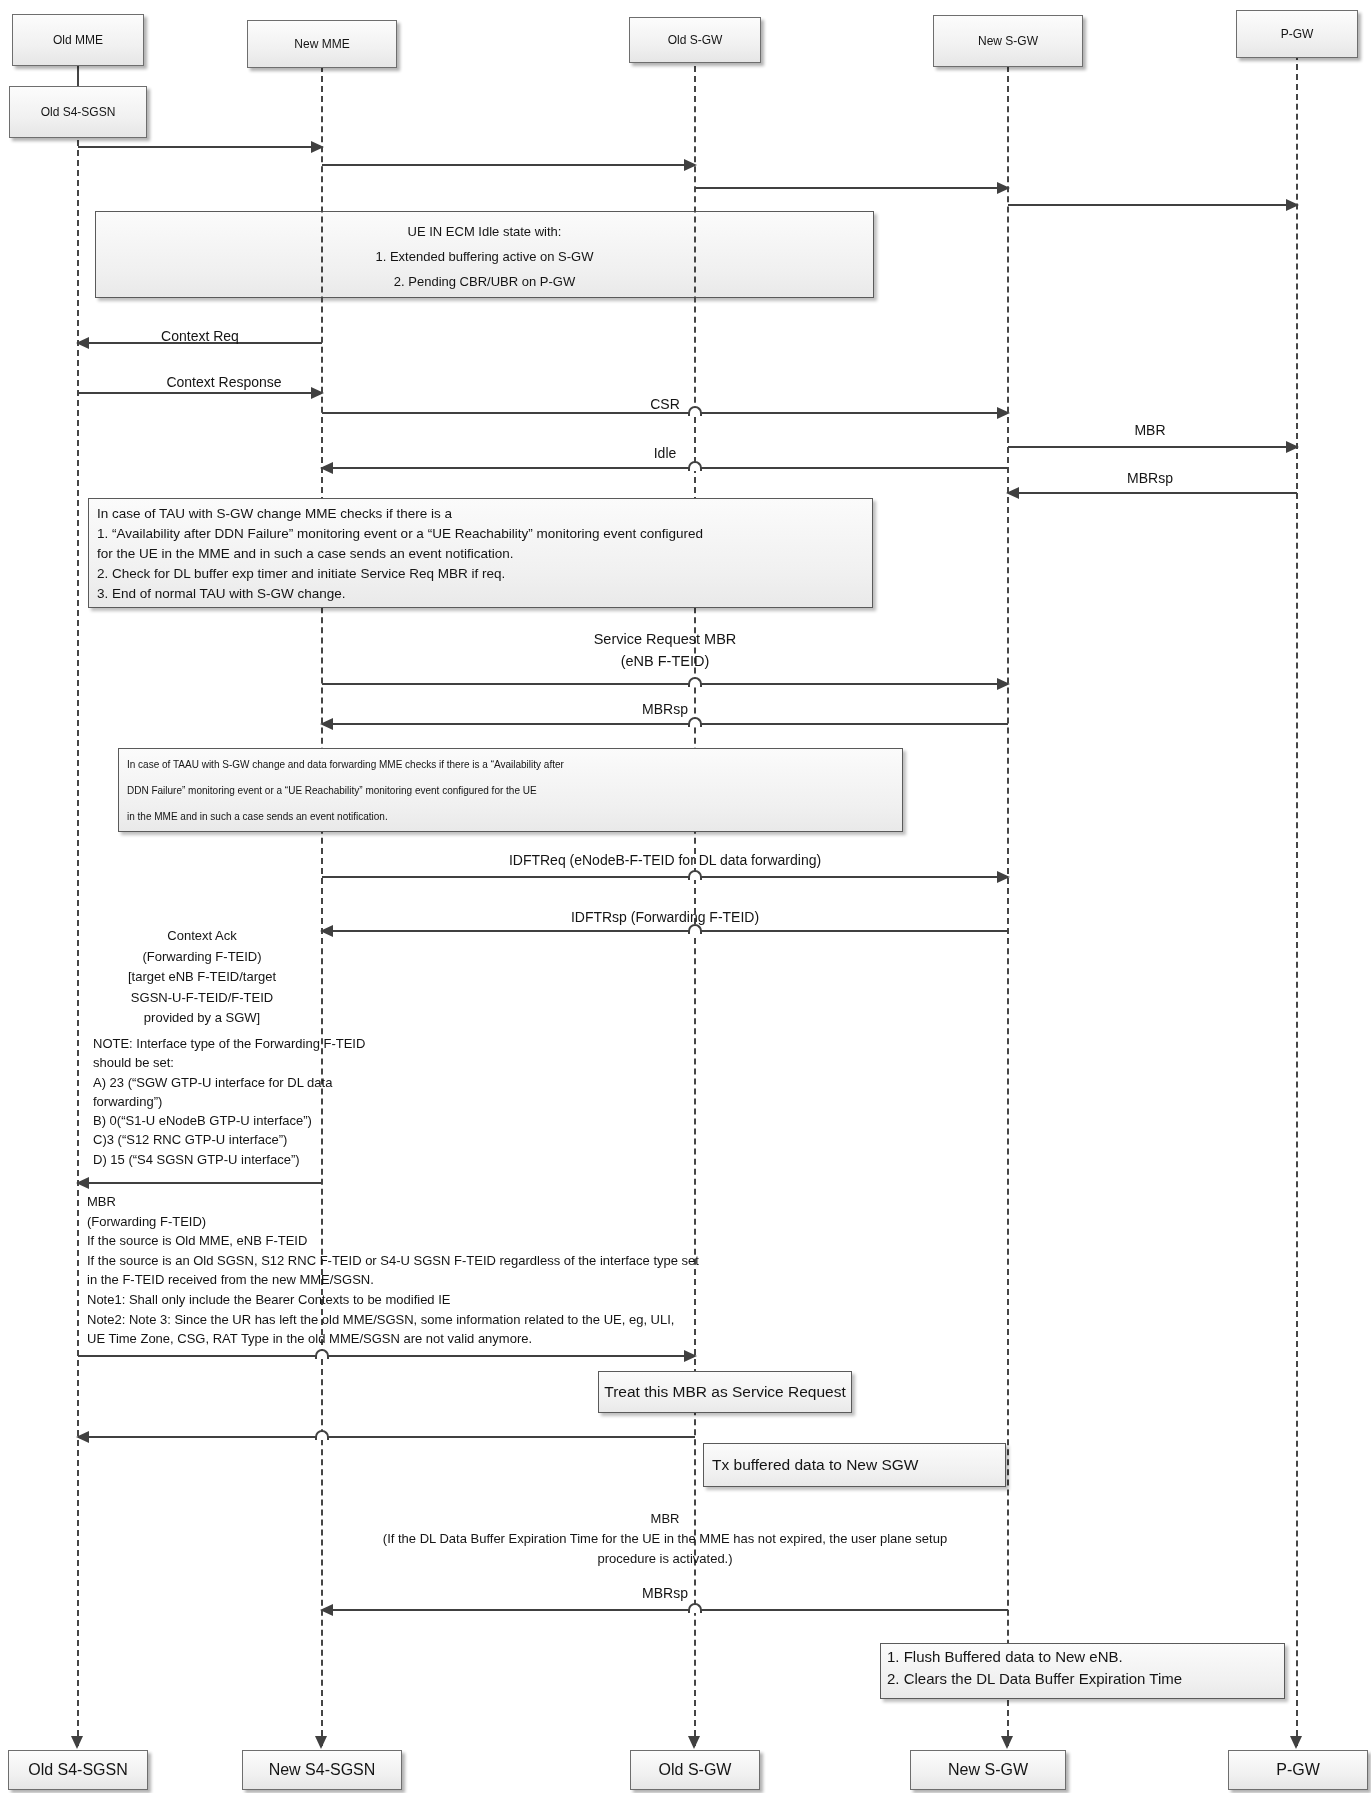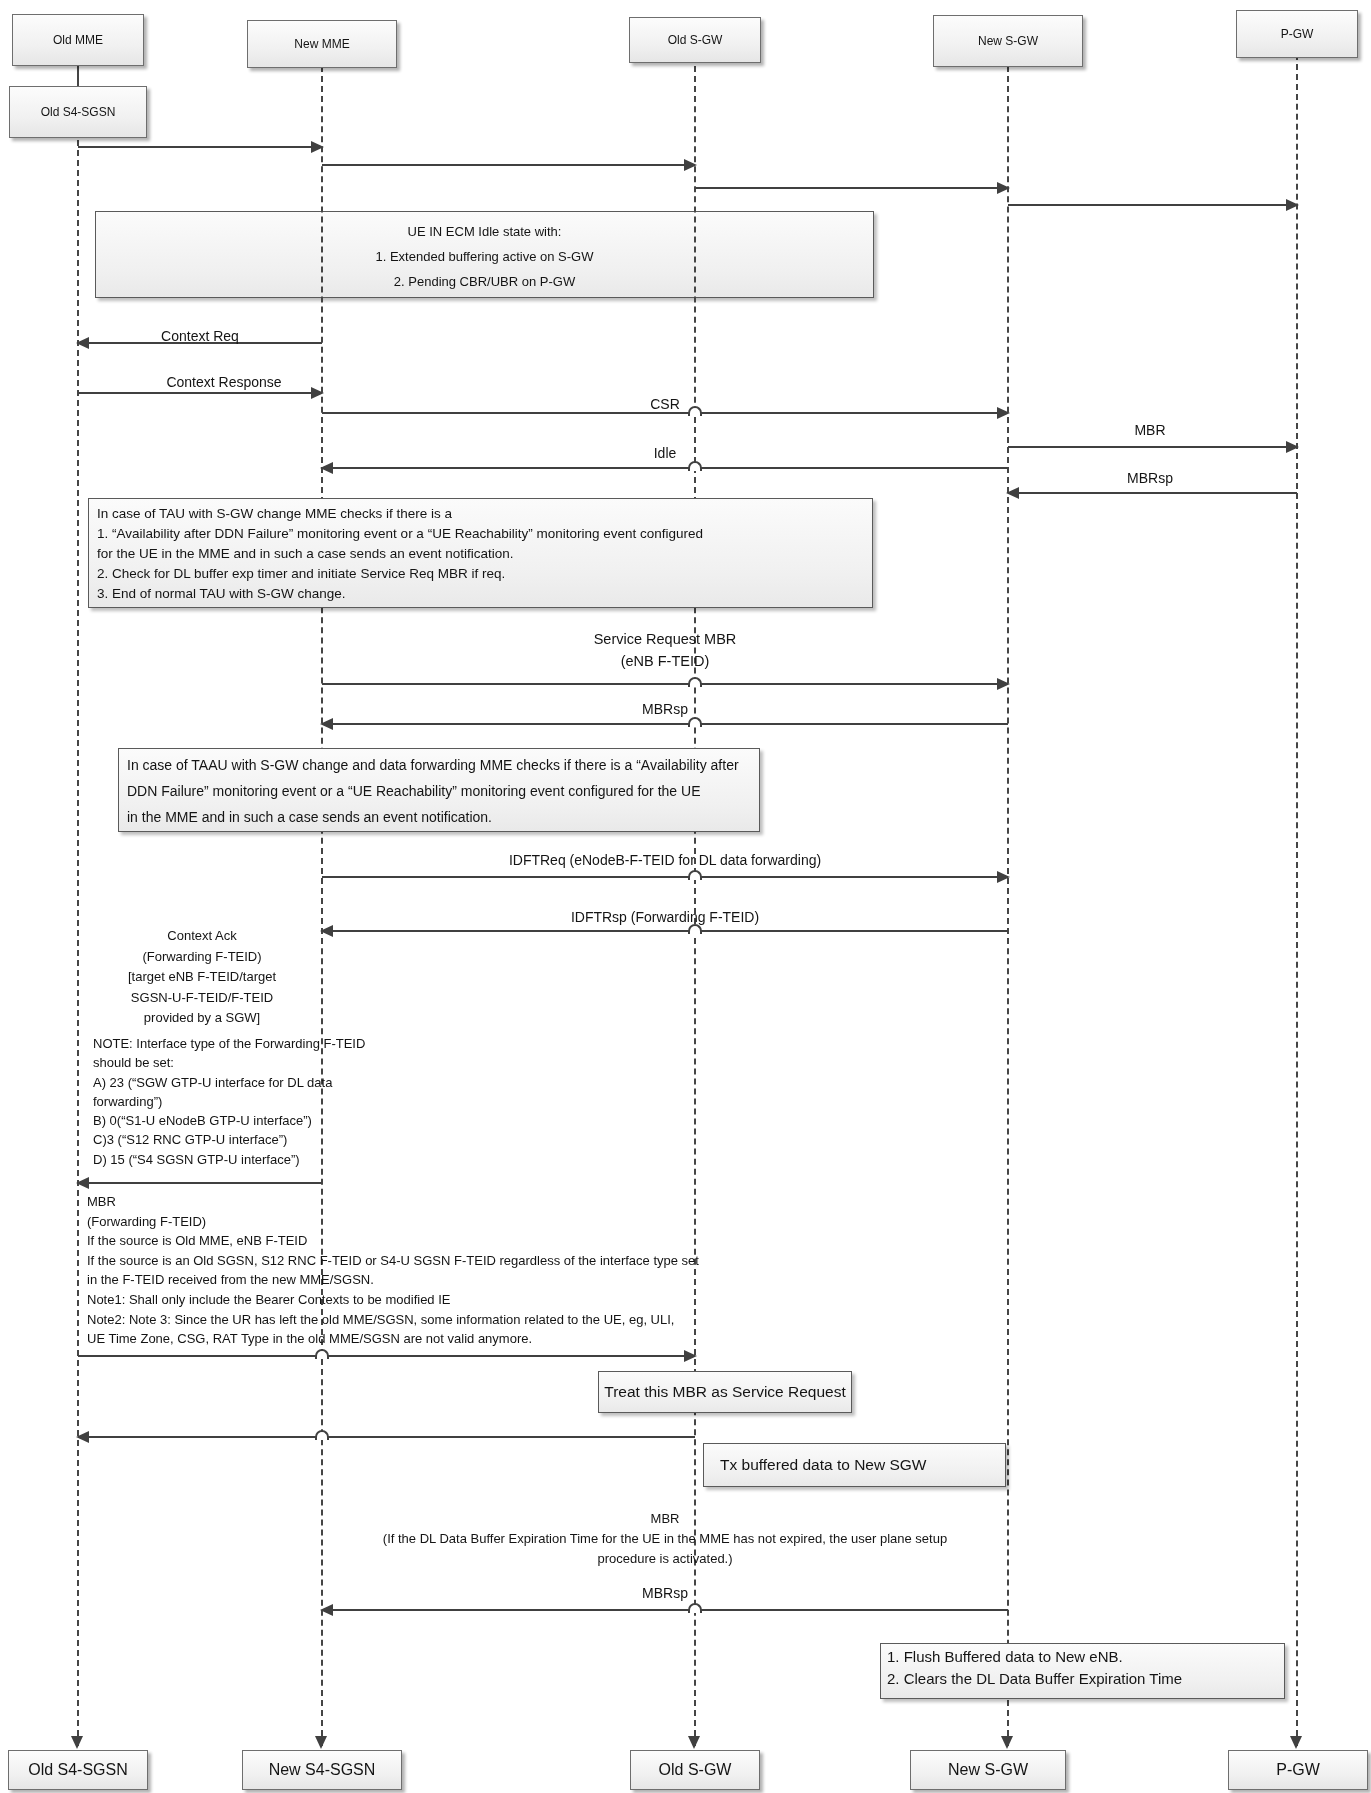--- a/index.html
+++ b/index.html
@@ -118,21 +118,21 @@
   <div class="arrow" style="left:322px;top:683px;width:686px;">
       <span class="hop" style="left:366px;"></span>
       <span class="ah r"></span>
     </div>
   <div class="mlabel" style="left:665px;top:699px;" data-bind="messages.mbrsp_service_req">MBRsp</div>
   <div class="arrow" style="left:322px;top:723px;width:686px;">
       <span class="hop" style="left:366px;"></span>
       <span class="ah l"></span>
     </div>
 
-  <div class="note" style="left:118px;top:748px;width:642px;height:84px;font-size:14px;line-height:26px;padding:3px 8px;" data-bind-lines="notes.taau_check">In case of TAAU with S-GW change and data forwarding MME checks if there is a “Availability after
+  <div class="note" style="left:118px;top:748px;width:785px;height:84px;font-size:10px;line-height:26px;padding:3px 8px;" data-bind-lines="notes.taau_check">In case of TAAU with S-GW change and data forwarding MME checks if there is a “Availability after
 DDN Failure” monitoring event or a “UE Reachability” monitoring event configured for the UE
 in the MME and in such a case sends an event notification.</div>
 
   <div class="mlabel" style="left:665px;top:850px;" data-bind="messages.idftreq">IDFTReq (eNodeB-F-TEID for DL data forwarding)</div>
   <div class="arrow" style="left:322px;top:876px;width:686px;">
       <span class="hop" style="left:366px;"></span>
       <span class="ah r"></span>
     </div>
   <div class="mlabel" style="left:665px;top:907px;" data-bind="messages.idftrsp">IDFTRsp (Forwarding F-TEID)</div>
   <div class="arrow" style="left:322px;top:930px;width:686px;">
@@ -169,21 +169,21 @@
       <span class="ah r"></span>
     </div>
 
   <div class="note center" style="left:598px;top:1371px;width:254px;height:42px;font-size:15.5px;line-height:32px;padding:4px;" data-bind="notes.treat_mbr">Treat this MBR as Service Request</div>
 
   <div class="arrow" style="left:78px;top:1436px;width:617px;">
       <span class="hop" style="left:237px;"></span>
       <span class="ah l"></span>
     </div>
 
-  <div class="note" style="left:703px;top:1443px;width:303px;height:44px;font-size:15.5px;line-height:34px;padding:4px 16px;" data-bind="notes.tx_buffered">Tx buffered data to New SGW</div>
+  <div class="note" style="left:703px;top:1443px;width:303px;height:44px;font-size:15.5px;line-height:34px;padding:4px 8px;" data-bind="notes.tx_buffered">Tx buffered data to New SGW</div>
 
   <div class="ann center" style="left:665px;top:1509px;line-height:20px;" data-bind-lines="annotations.mbr_dl_buffer">MBR
 (If the DL Data Buffer Expiration Time for the UE in the MME has not expired, the user plane setup
 procedure is activated.)</div>
 
   <div class="mlabel" style="left:665px;top:1583px;" data-bind="messages.mbrsp_final">MBRsp</div>
   <div class="arrow" style="left:322px;top:1609px;width:686px;">
       <span class="hop" style="left:366px;"></span>
       <span class="ah l"></span>
     </div>

